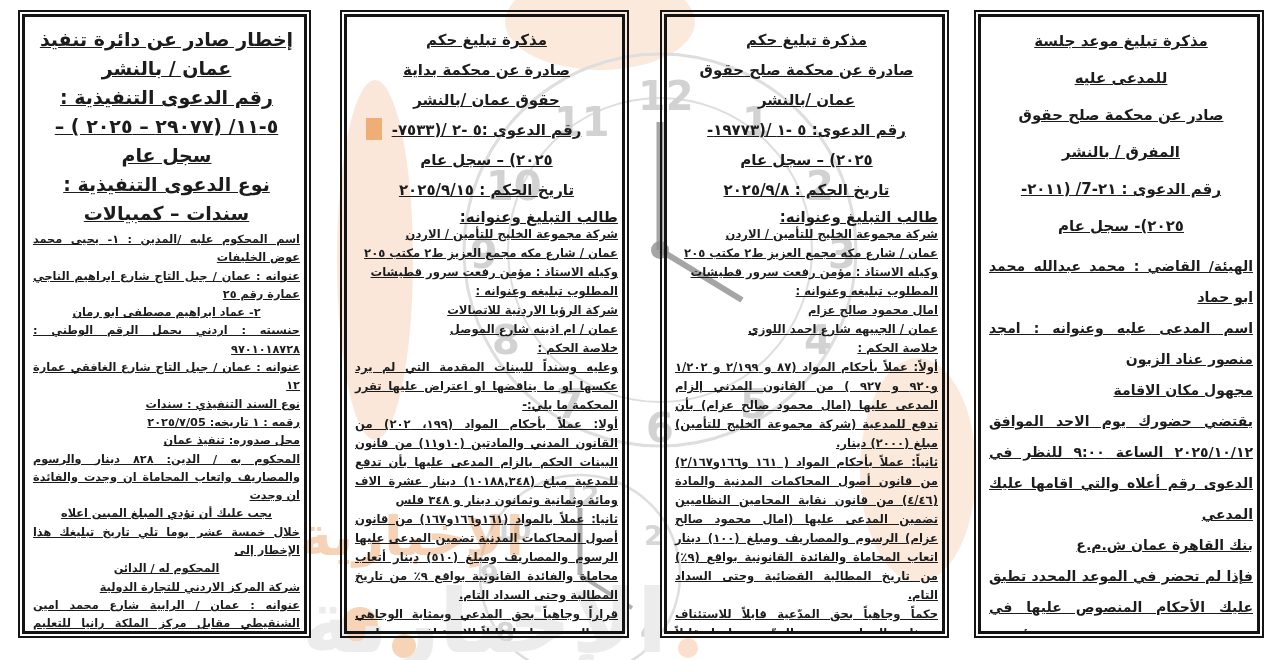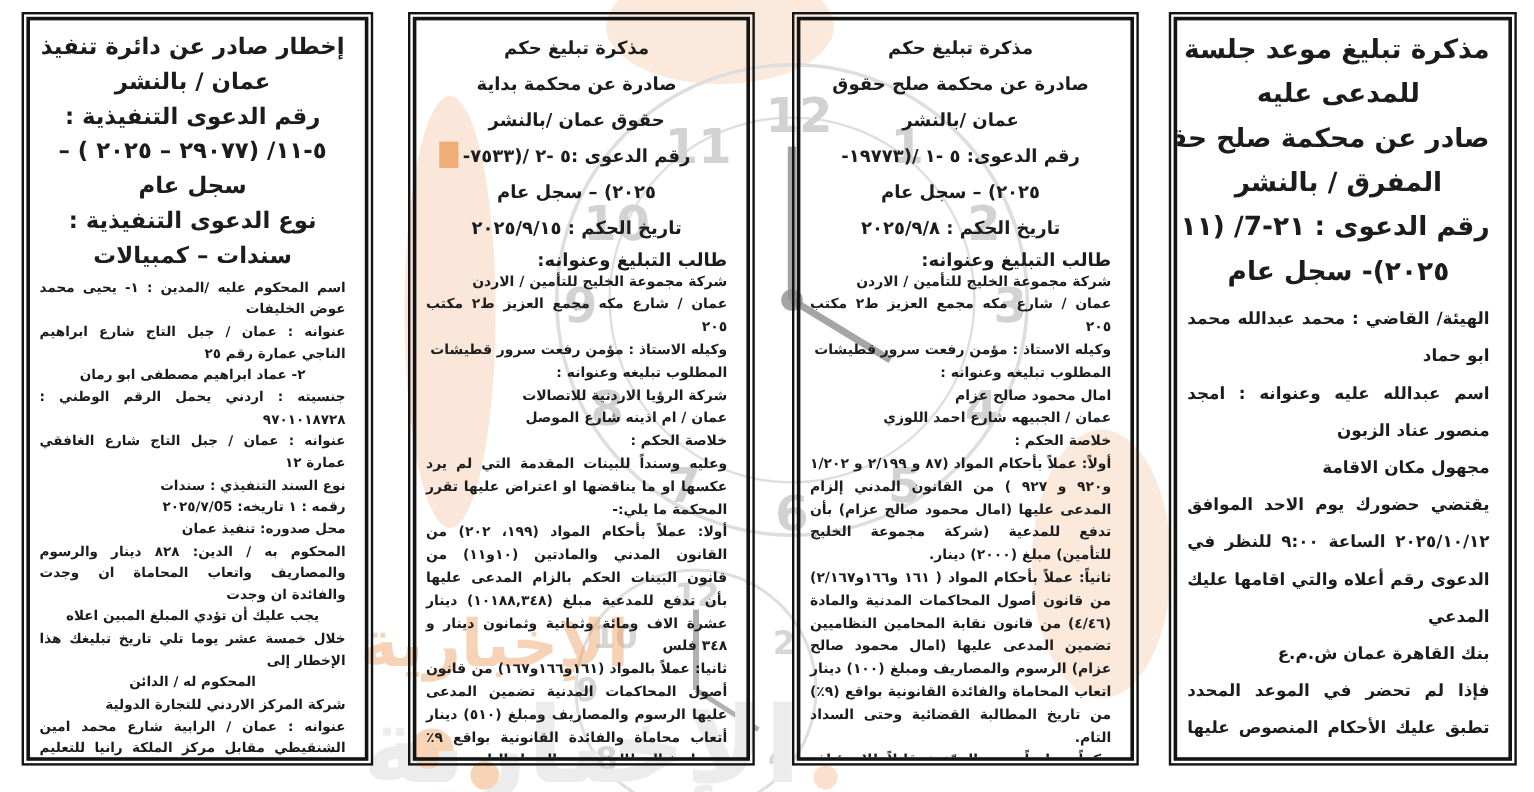--- a/index.html
+++ b/index.html
@@ -18,31 +18,31 @@
   .wm-num-small{font-size:27px;font-weight:bold;fill:#d6d6d6;font-family:"DejaVu Sans",sans-serif;}
   .wm-name-gray{font-size:88px;font-weight:bold;fill:#ececec;font-family:"DejaVu Sans",sans-serif;}
   .wm-name-orange{font-size:54px;font-weight:bold;opacity:.45;font-family:"DejaVu Sans",sans-serif;}
   
   .notice{
     position:absolute;top:10px;height:628px;box-sizing:border-box;
     border:2px solid #141414;padding:2px;z-index:1;background:transparent;
   }
   .notice-inner{
     border:3px solid #141414;height:100%;box-sizing:border-box;
-    padding:4px 16px 0 8px;overflow:hidden;direction:rtl;
+    padding:4px 4px 0 8px;overflow:hidden;direction:rtl;text-decoration:underline;
   }
   .n0{left:18px;width:293px;}
   .n1{left:340px;width:289px;}
   .n2{left:660px;width:289px;}
   .n3{left:974px;width:290px;}
   .titles{text-align:center;font-weight:700;}
   .title-line{white-space:nowrap;}
   .n0 .titles{font-size:19px;line-height:29px;margin-top:4px;}
   .n1 .titles,.n2 .titles{font-size:15px;line-height:30px;margin-top:4px;}
-  .n3 .titles{font-size:22px;line-height:37px;margin-top:2px;}
+  .n3 .titles{font-size:15px;line-height:37px;margin-top:2px;}
   .bodytext{font-weight:700;text-align:justify;text-justify:inter-word;}
   .n0 .bodytext{font-size:11.3px;line-height:18.3px;margin-top:3px;}
   .n1 .bodytext,.n2 .bodytext{font-size:11.6px;line-height:19px;margin-top:4px;}
   .n3 .bodytext{font-size:14px;line-height:31px;margin-top:6px;}
   .body-line{text-align:justify;}
   .align-center{text-align:center !important;}
   .size-small{font-size:15px;line-height:16px;}
 </style>
 </head>
 <body>
@@ -185,20 +185,20 @@
     <div class="titles">
         <div class="title-line">مذكرة تبليغ موعد جلسة</div>
         <div class="title-line">للمدعى عليه</div>
         <div class="title-line">صادر عن محكمة صلح حقوق</div>
         <div class="title-line">المفرق / بالنشر</div>
         <div class="title-line">رقم الدعوى : ٢١-7/ (٢٠١١-</div>
         <div class="title-line">٢٠٢٥)- سجل عام</div>
       </div>
     <div class="bodytext">
         <div class="body-line">الهيئة/ القاضي  :  محمد عبدالله محمد ابو حماد</div>
-        <div class="body-line">اسم عبدالله عليه وعنوانه  :  امجد منصور عناد الزبون</div>
+        <div class="body-line">اسم المدعى عليه وعنوانه  :  امجد منصور عناد الزبون</div>
         <div class="body-line">مجهول مكان الاقامة</div>
         <div class="body-line">يقتضي حضورك يوم الاحد الموافق ٢٠٢٥/١٠/١٢ الساعة ٩:٠٠ للنظر في الدعوى رقم أعلاه والتي اقامها عليك المدعي</div>
         <div class="body-line">بنك القاهرة عمان ش.م.ع</div>
         <div class="body-line">فإذا لم تحضر في الموعد المحدد تطبق عليك الأحكام المنصوص عليها في قانون محاكم الصلح وقانون أصول المحاكمات المدنية .</div>
       </div>
   </div>
 </section>
 
 </body></html>

